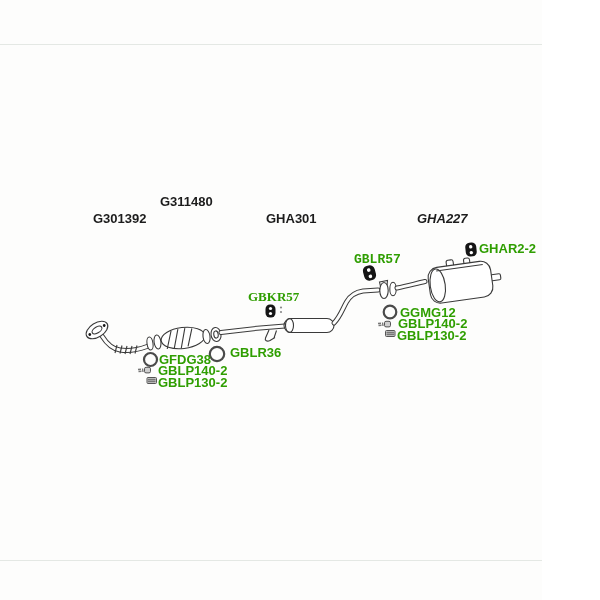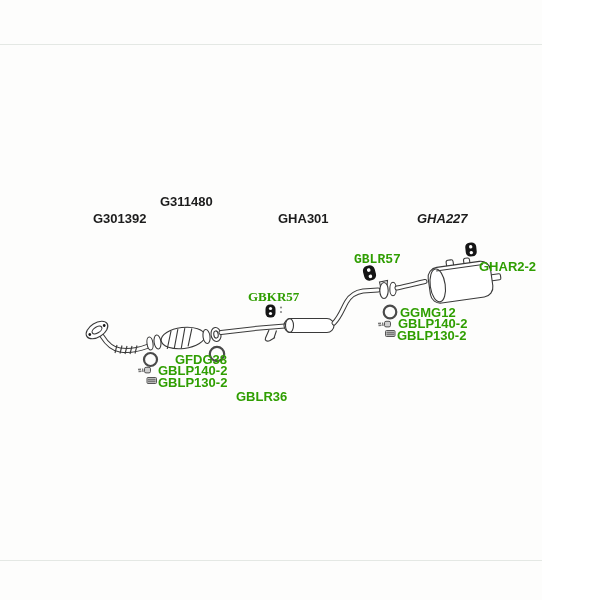--- a/index.html
+++ b/index.html
@@ -130,26 +130,26 @@
     </g>
     <g>
       <rect class="metal" x="385.5" y="330.5" width="9.5" height="6" rx="1"></rect>
       <path class="thread" d="M386.5 332.5 L394 332.5 M386.5 334.5 L394 334.5"></path>
     </g>
   </svg>
 
   <div id="labels-layer">
       <span class="lbl black" style="left: 93px; top: 212px;">G301392</span>
       <span class="lbl black" style="left: 160px; top: 195px;">G311480</span>
-      <span class="lbl black" style="left: 278px; top: 212px;">GHA301</span>
+      <span class="lbl black" style="left: 266px; top: 212px;">GHA301</span>
       <span class="lbl black" style="left: 417px; top: 212px; font-style: italic;">GHA227</span>
       <span class="lbl green" style="left: 248px; top: 290px; font-family: Liberation Serif, serif;">GBKR57</span>
       <span class="lbl green" style="left: 354px; top: 253px; font-family: Liberation Mono, monospace;">GBLR57</span>
-      <span class="lbl green" style="left: 479px; top: 242px; margin-top: 18px;">GHAR2-2</span>
+      <span class="lbl green" style="left: 479px; top: 242px;">GHAR2-2</span>
       <span class="lbl green" style="left: 400px; top: 306px;">GGMG12</span>
       <span class="lbl green" style="left: 398px; top: 317px;">GBLP140-2</span>
       <span class="lbl green" style="left: 397px; top: 329px;">GBLP130-2</span>
-      <span class="lbl green" style="left: 175px; top: 353px;">GFDG38</span>
-      <span class="lbl green" style="left: 236px; top: 346px; margin-top: 44px;">GBLR36</span>
+      <span class="lbl green" style="left: 159px; top: 353px;">GFDG38</span>
+      <span class="lbl green" style="left: 230px; top: 346px;">GBLR36</span>
       <span class="lbl green" style="left: 158px; top: 364px;">GBLP140-2</span>
       <span class="lbl green" style="left: 158px; top: 376px;">GBLP130-2</span>
     </div>
 </div>
 
 </body></html>

